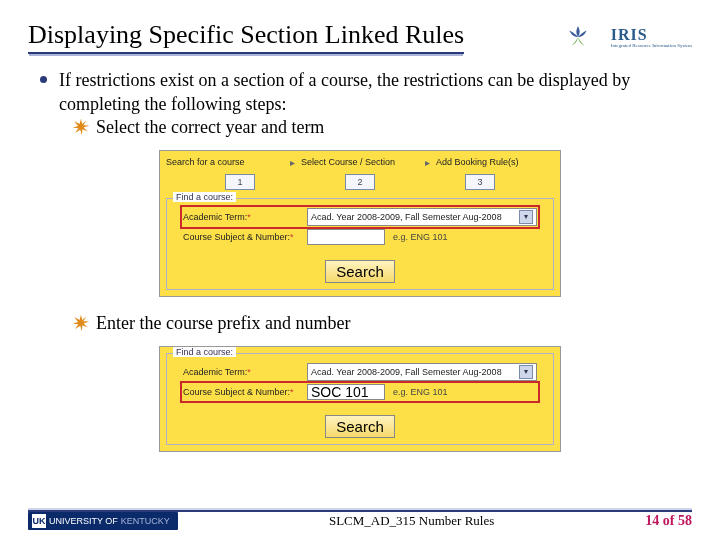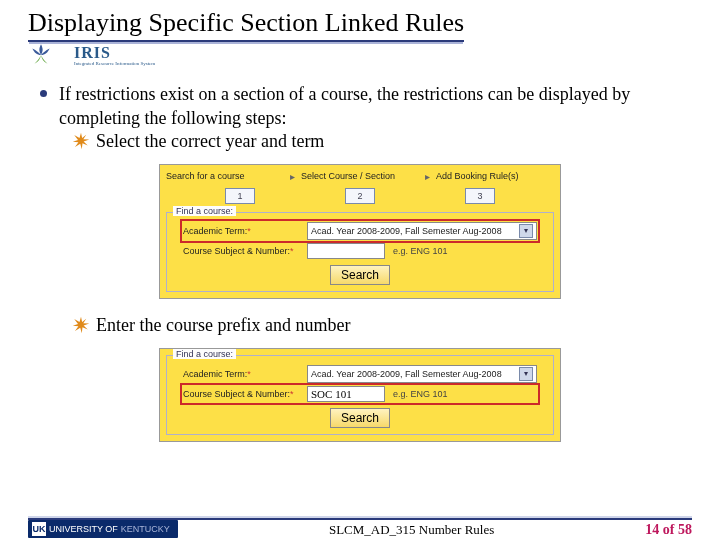--- a/index.html
+++ b/index.html
@@ -9,23 +9,22 @@
     height: 540px;
     font-family: Georgia, 'Times New Roman', serif;
     background: #fff;
     color: #000;
     position: relative;
     box-sizing: border-box;
   }
   .header {
     display: flex;
     justify-content: space-between;
-    align-items: flex-start;
-    padding: 8px 28px 0 28px;
-    flex-direction: column;
+    align-items: center;
+    padding: 20px 28px 0 28px;
   }
   .title {
     font-size: 26px;
     font-weight: normal;
     color: #000;
     border-bottom: 2px solid #2a3a7a;
     padding-bottom: 2px;
     box-shadow: 0 3px 0 -1px #aab3d8;
   }
   .logo {
@@ -150,52 +149,52 @@
     font-size: 8px;
     line-height: 12px;
     text-align: center;
     color: #335;
   }
   .input {
     width: 70px;
     height: 14px;
     border: 1px solid #888;
     background: #fff;
-    font-size: 11px;
+    font-size: 14px;
     padding: 0 3px;
     line-height: 14px;
-    font-family: Liberation Serif, serif;
   }
   .hint {
     font-size: 9px;
     color: #444;
     margin-left: 4px;
   }
   .highlight-red {
     outline: 2px solid #cc2a2a;
     outline-offset: 1px;
   }
   .search-row {
     text-align: center;
     margin-top: 6px;
   }
   .btn {
     display: inline-block;
     border: 1px solid #888;
     background: linear-gradient(#fff3c0, #f6d96a);
-    font-size: 12px;
+    font-size: 15px;
     padding: 2px 10px;
     cursor: pointer;
+    margin-top: 9px;
   }
   .footer {
     position: absolute;
-    bottom: 2px;
+    bottom: 10px;
     left: 0; right: 0;
     display: flex;
-    align-items: flex-end;
+    align-items: center;
     padding: 0 28px;
     font-family: Arial, sans-serif;
   }
   .footer-line {
     position: absolute;
     left: 28px; right: 28px;
     top: -2px;
     border-top: 2px solid #2a3a7a;
     box-shadow: 0 -2px 0 0 #cfd5ea;
   }

